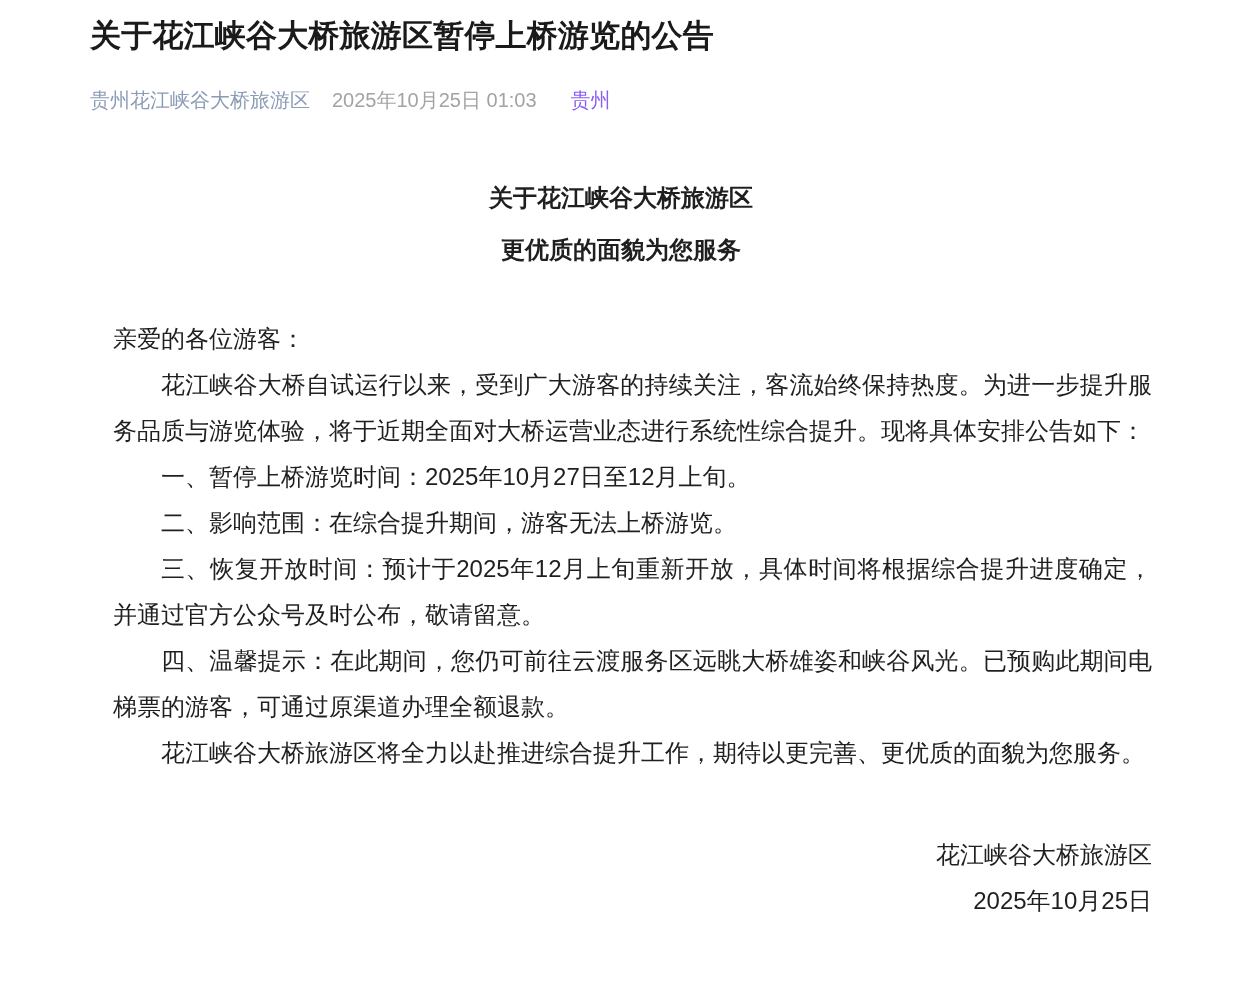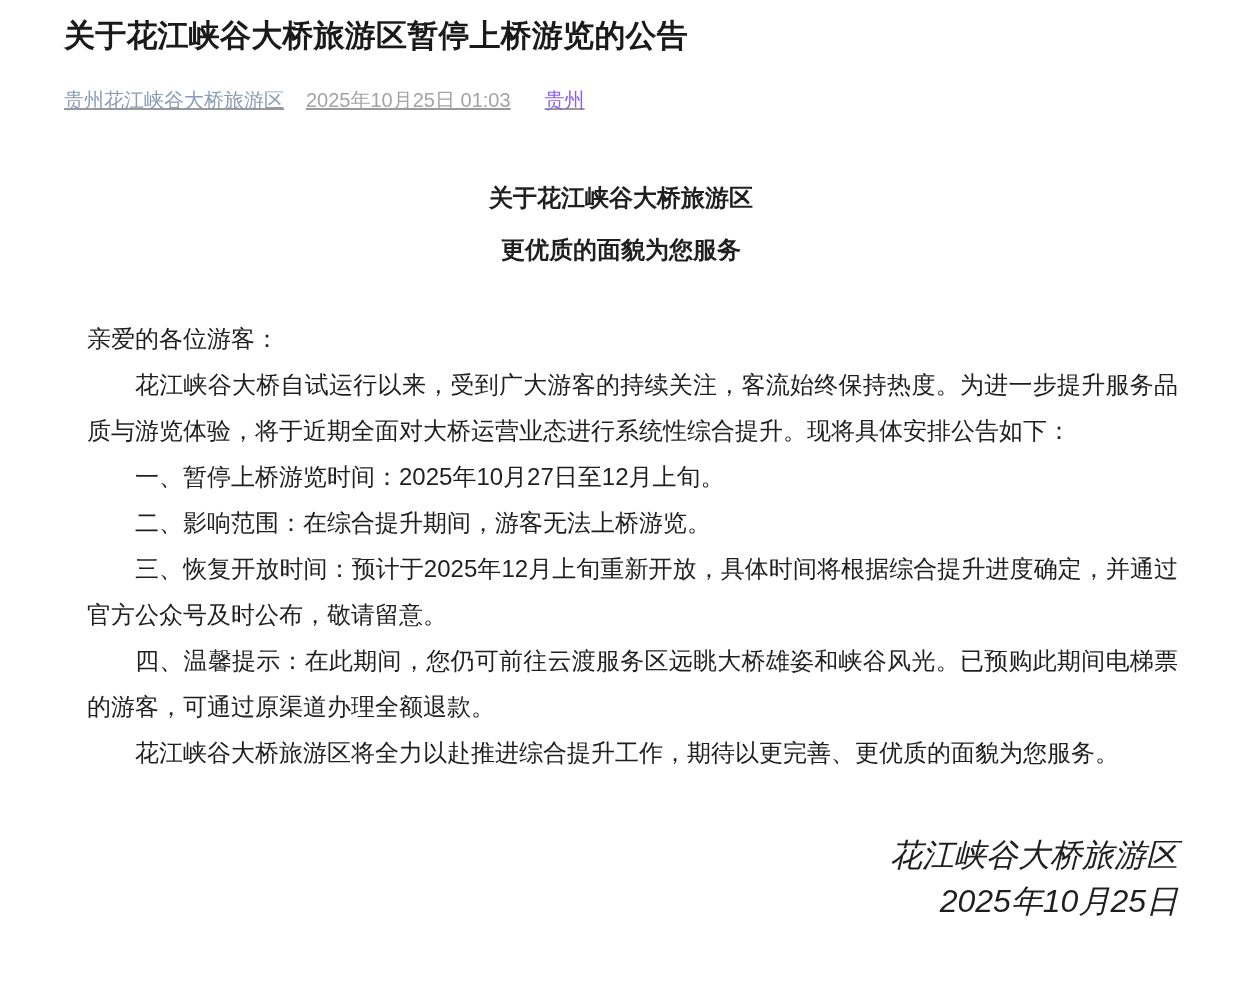--- a/index.html
+++ b/index.html
@@ -10,40 +10,39 @@
     width: 1242px;
     min-height: 1000px;
     background: #ffffff;
     font-family: "Liberation Sans", "DejaVu Sans", sans-serif;
     color: #1a1a1a;
     -webkit-font-smoothing: antialiased;
   }
   .article {
     width: 1242px;
     box-sizing: border-box;
-    padding: 0 64px;
+    padding: 0 90px;
   }
   .article-title {
     font-size: 31px;
     line-height: 44px;
     font-weight: 700;
     color: #1a1a1a;
     margin: 0;
     padding-top: 14px;
     letter-spacing: 0.2px;
   }
   .meta-row {
     margin-top: 28px;
     display: flex;
     align-items: baseline;
     font-size: 20px;
     line-height: 28px;
     color: #9a9a9a;
     white-space: nowrap;
-    text-decoration: underline;
   }
   .meta-source {
     color: #8a9bb5;
     margin-right: 22px;
   }
   .meta-date {
     color: #a3a3a3;
     margin-right: 18px;
   }
   .meta-region {
@@ -72,24 +71,23 @@
   }
   .p {
     margin: 0;
   }
   .p.indent {
     text-indent: 2em;
   }
   .signature {
     margin-top: 56px;
     text-align: right;
-    font-size: 32px;
+    font-size: 24px;
     line-height: 46px;
     color: #1f1f1f;
-    font-style: italic;
   }
   .signature .line {
     display: block;
   }
   .pad-bottom {
     height: 26px;
   }
 </style>
 </head>
 <body>

